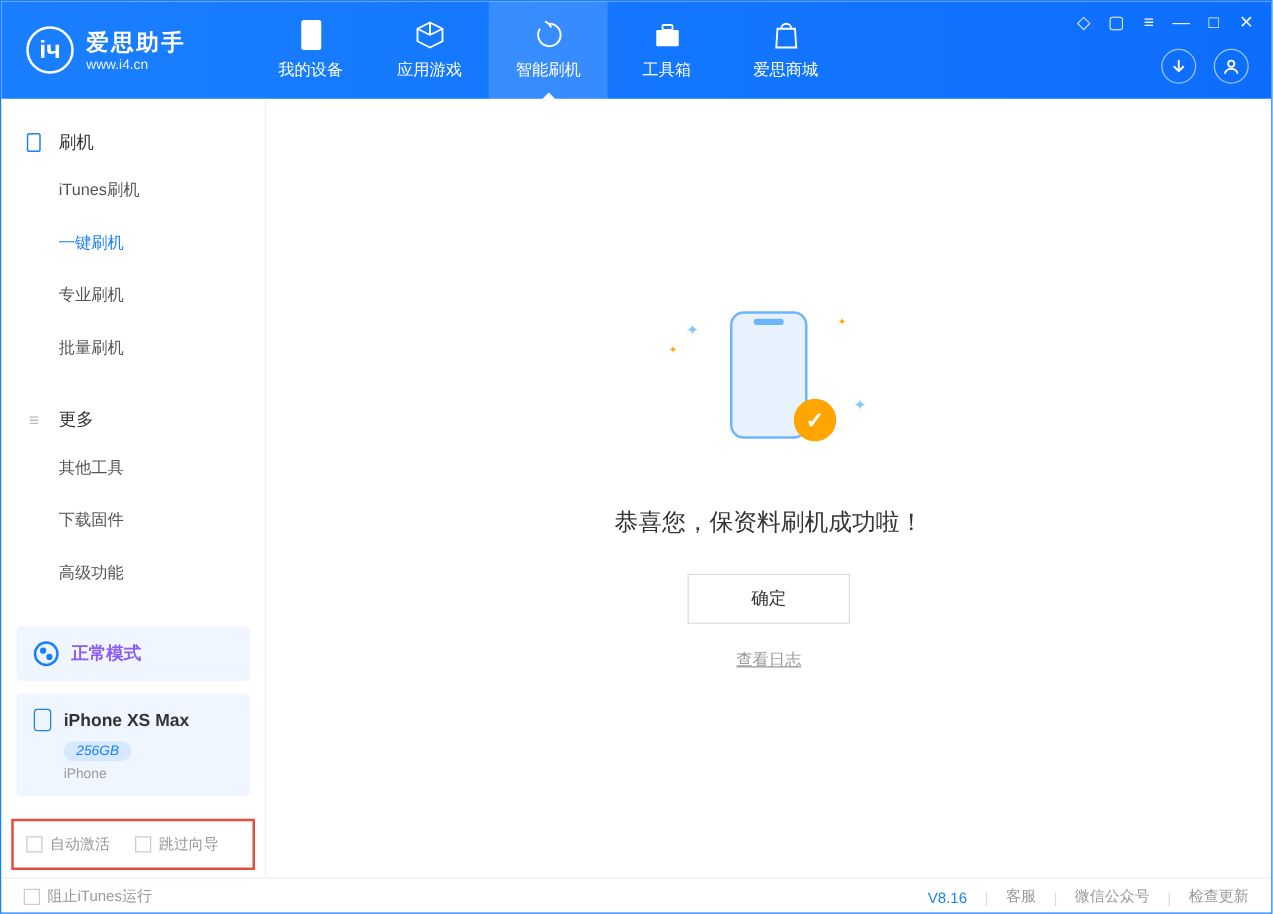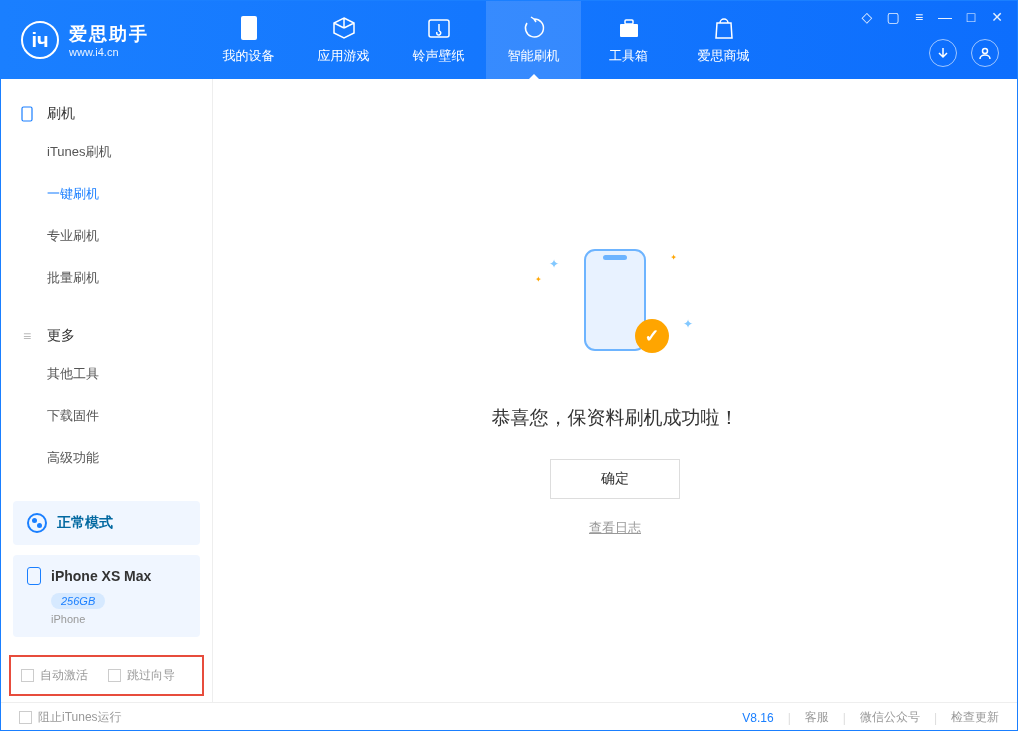--- a/index.html
+++ b/index.html
@@ -34,21 +34,21 @@
 .side-item { padding: 12px 18px 12px 46px; font-size: 13px; color: #555; cursor: pointer; }
 .side-item.active { color: #1a7fff; }
 .side-more { margin-top: 20px; }
 
 .device-panel { padding: 0 12px 12px; }
 .mode-box { background: #f0f6ff; border-radius: 4px; padding: 12px 14px; display: flex; align-items: center; margin-bottom: 10px; }
 .mode-icon { width: 20px; height: 20px; border: 2px solid #1a7fff; border-radius: 50%; margin-right: 10px; position: relative; }
 .mode-icon::before, .mode-icon::after { content: ''; position: absolute; background: #1a7fff; border-radius: 50%; }
 .mode-icon::before { width: 5px; height: 5px; top: 3px; left: 3px; }
 .mode-icon::after { width: 5px; height: 5px; bottom: 3px; right: 3px; }
-.mode-text { font-size: 14px; color: #0369a1; font-weight: bold; }
+.mode-text { font-size: 14px; color: #8b5cf6; font-weight: bold; }
 .device-box { background: #f0f6ff; border-radius: 4px; padding: 12px 14px; }
 .device-name-row { display: flex; align-items: center; margin-bottom: 6px; }
 .device-phone-icon { width: 14px; height: 18px; border: 1.5px solid #1a7fff; border-radius: 3px; margin-right: 10px; }
 .device-name { font-size: 14px; font-weight: bold; color: #333; }
 .device-capacity { display: inline-block; background: #d6e9ff; color: #1a7fff; font-size: 11px; padding: 2px 10px; border-radius: 10px; margin-left: 24px; margin-bottom: 4px; font-style: italic; }
 .device-type { font-size: 11px; color: #999; margin-left: 24px; }
 
 .checkbox-row { border: 2px solid #e74c3c; margin: 6px 8px; padding: 10px; display: flex; gap: 20px; }
 .checkbox-item { display: flex; align-items: center; font-size: 12px; color: #999; cursor: pointer; }
 .checkbox-box { width: 13px; height: 13px; border: 1px solid #ccc; margin-right: 6px; }
@@ -96,29 +96,20 @@
       <div class="nav-label">我的设备</div>
     </div>
     <div class="nav-tab">
       <div class="nav-icon">
           <svg width="24" height="24" viewBox="0 0 24 24">
             <path d="M12 2 L22 7 L22 17 L12 22 L2 17 L2 7 Z M12 2 L12 12 M2 7 L12 12 M22 7 L12 12" fill="none" stroke="#fff" stroke-width="1.5"></path>
           </svg>
         </div>
       <div class="nav-label">应用游戏</div>
     </div>
-    <div class="nav-tab">
-      <div class="nav-icon">
-          <svg width="24" height="22" viewBox="0 0 24 22">
-            <rect x="2" y="3" width="20" height="17" rx="2" fill="none" stroke="#fff" stroke-width="1.5"></rect>
-            <path d="M12 7 L12 14 M10 15 A2 2 0 1 0 12 14" fill="none" stroke="#fff" stroke-width="1.5"></path>
-          </svg>
-        </div>
-      <div class="nav-label">铃声壁纸</div>
-    </div>
     <div class="nav-tab active">
       <div class="nav-icon">
           <svg width="24" height="24" viewBox="0 0 24 24">
             <path d="M12 3 A9 9 0 1 1 5 7 M12 3 L9 1 M12 3 L14 6" fill="none" stroke="#fff" stroke-width="1.5"></path>
           </svg>
         </div>
       <div class="nav-label">智能刷机</div>
     </div>
     <div class="nav-tab">
       <div class="nav-icon">

